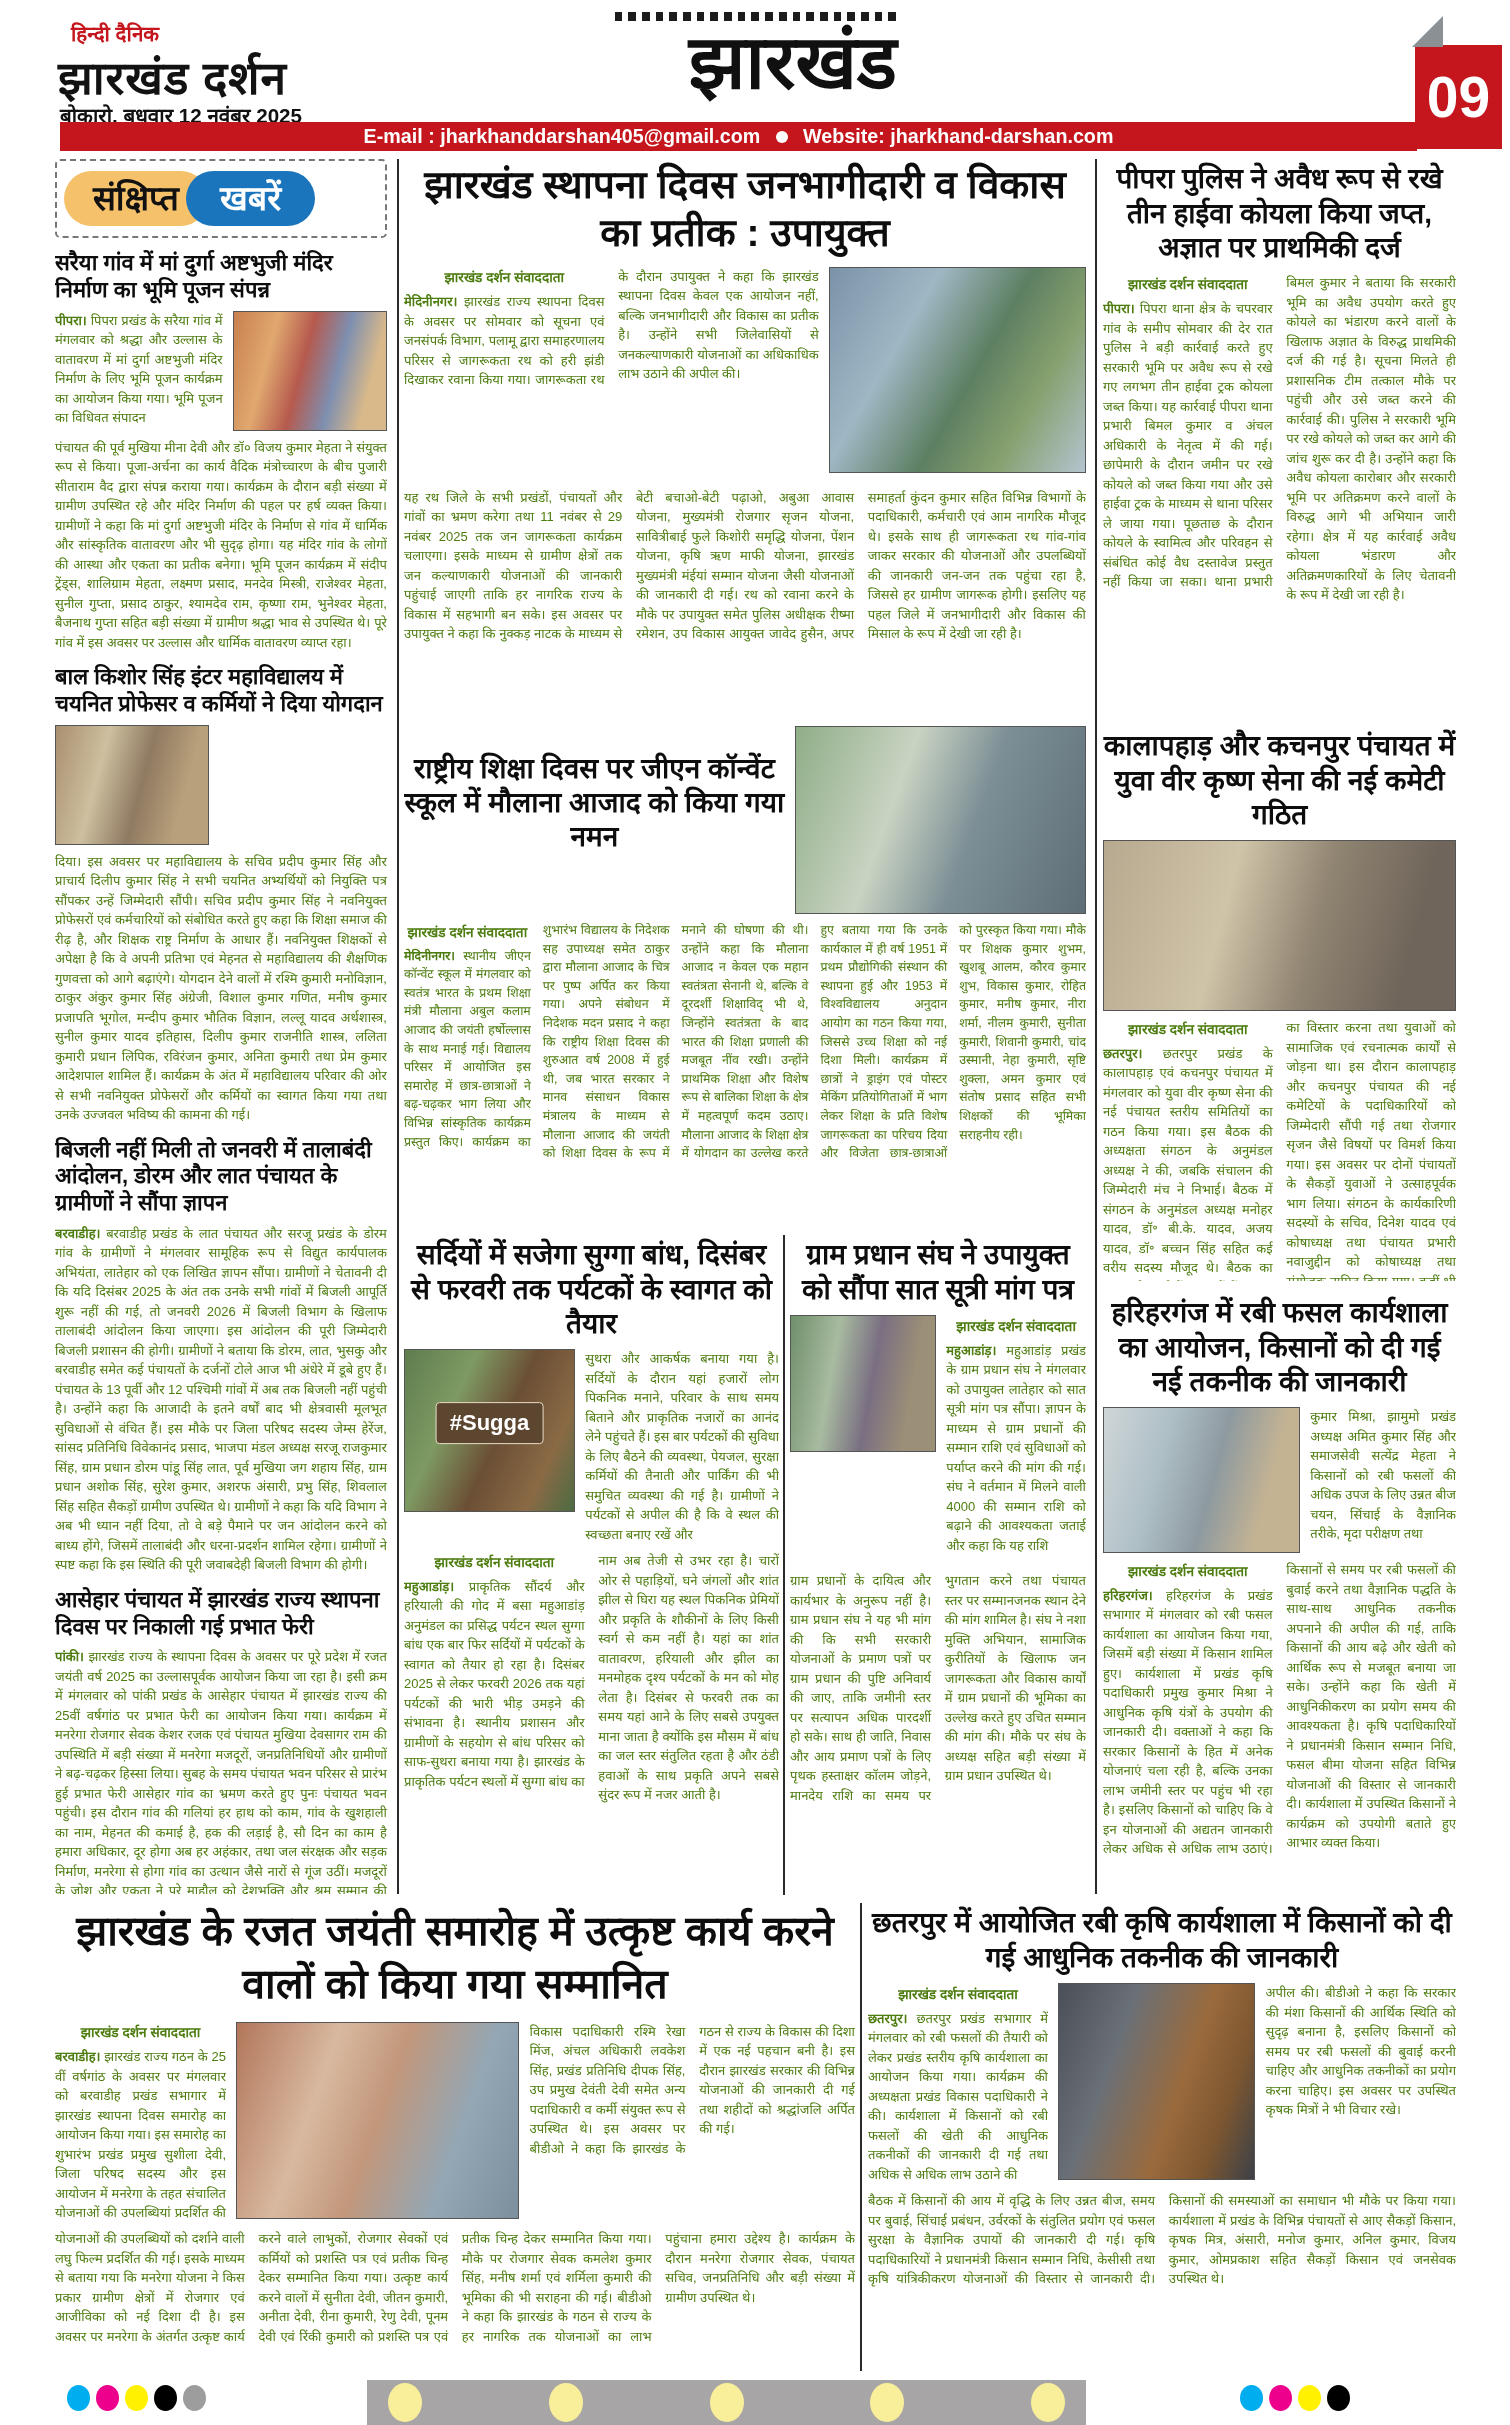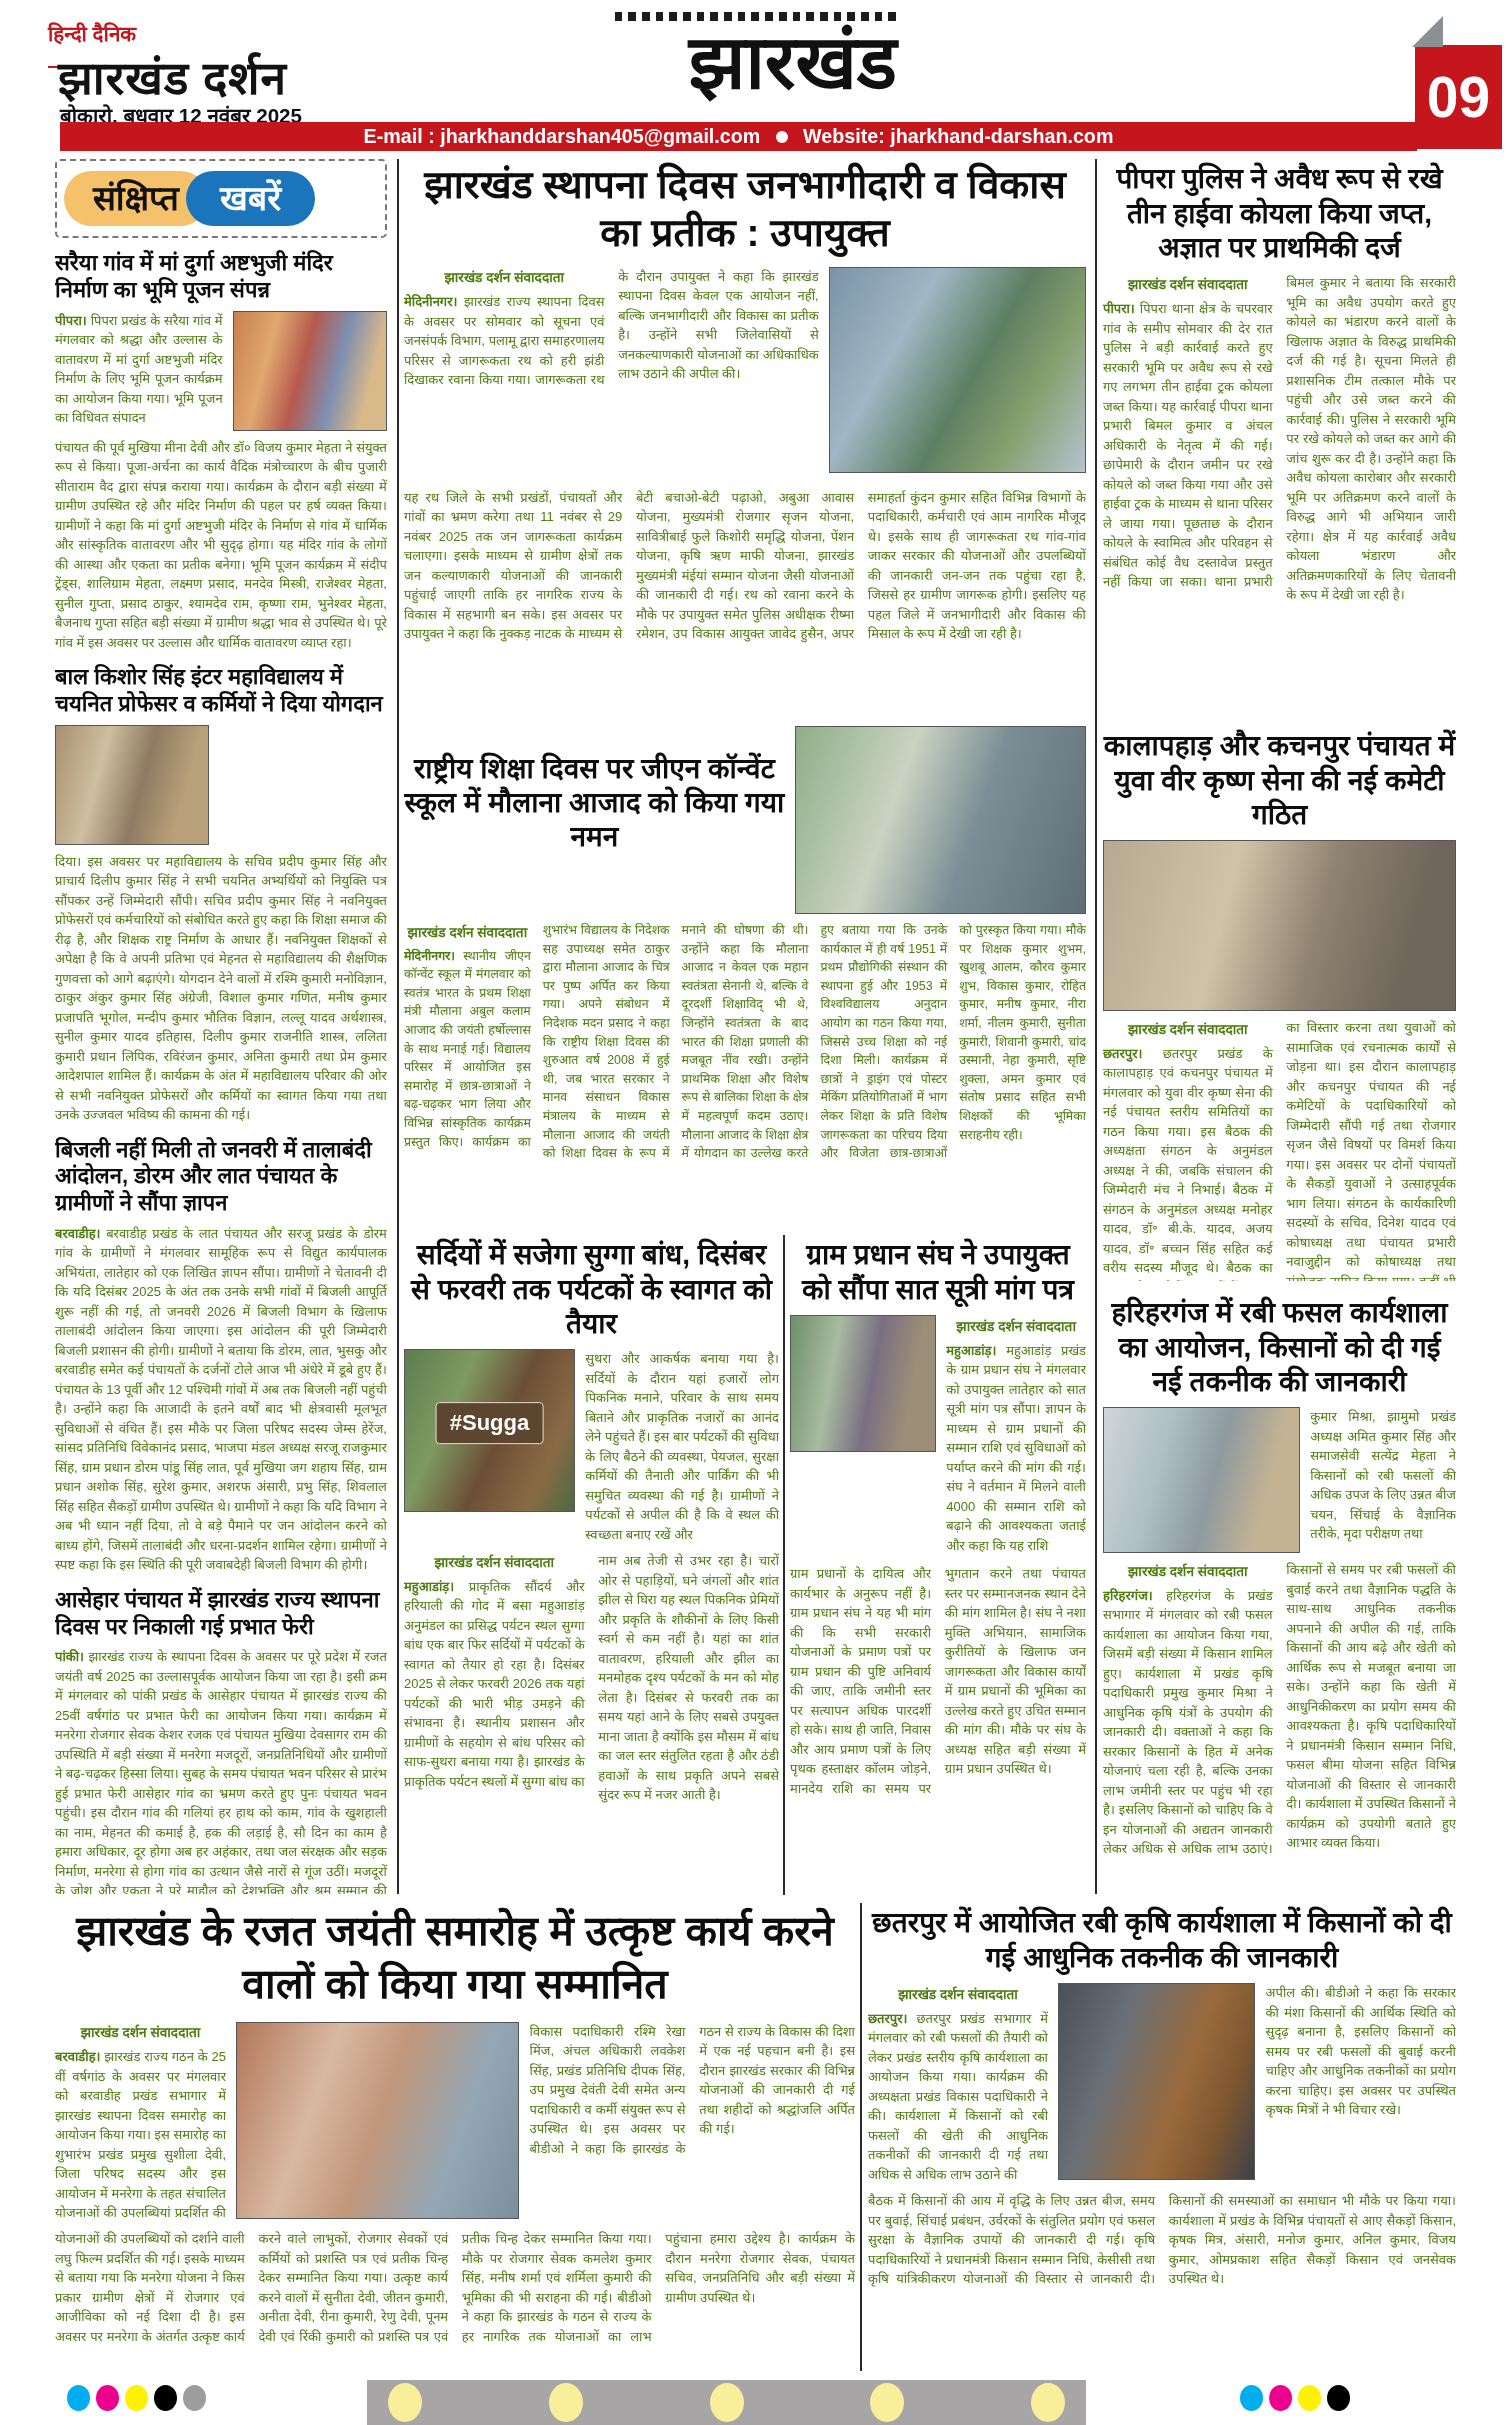--- a/index.html
+++ b/index.html
@@ -1,21 +1,21 @@
 <!DOCTYPE html>
 <html style="font-size:13.7px"><head>
 <meta charset="utf-8">
 <style>
   *{margin:0;padding:0;box-sizing:border-box}
   html,body{background:#fff}
   body{font-family:"Liberation Sans", sans-serif;color:#1a1a1a}
   .page{position:relative;width:1511px;height:2426px;background:#fff;overflow:hidden}
 
   
-  .edition-tag{position:absolute;left:48px;top:19px;color:#c4161c;font-weight:bold;font-size:20.6px;border-bottom:2.6px solid #c4161c;padding-bottom:19px}
+  .edition-tag{position:absolute;left:71px;top:19px;color:#c4161c;font-weight:bold;font-size:20.6px;border-bottom:2.6px solid #c4161c;padding-bottom:19px}
   .paper-name{position:absolute;left:58px;top:45px;font-size:46px;font-weight:bold;color:#121212;letter-spacing:0.9px}
   .date-line{position:absolute;left:60px;top:101px;font-size:20.6px;font-weight:bold;color:#111}
   .mast-center{position:absolute;left:50%;top:12px;transform:translateX(-50%);text-align:right}
   .serration{height:8.6px;width:283px;margin:0 auto;background:repeating-linear-gradient(90deg,#1c1c1c 0 7.7px,transparent 7.7px 13.7px)}
   .center-title{font-size:75px;font-weight:bold;color:#101010;line-height:1.1}
   .page-num{position:absolute;left:1415px;top:45px;width:87px;height:104px;background:#c4161c;color:#fff;font-size:57px;font-weight:bold;display:flex;align-items:center;justify-content:center}
   .corner-tri{position:absolute;left:-3.4px;top:-29px;width:0;height:0;border-bottom:31px solid #8a9094;border-left:31px solid transparent}
   .contact-bar{position:absolute;left:60px;top:122px;width:1357px;height:29px;background:#c4161c;color:#fff;font-weight:bold;font-size:19.7px;display:flex;align-items:center;justify-content:center;gap:15.4px}
   .contact-bar .dot{width:12px;height:12px;border-radius:50%;background:#fff;display:inline-block}
 
@@ -207,21 +207,21 @@
 
   <section class="region" id="m4">
     <h1 class="hl-md">ग्राम प्रधान संघ ने उपायुक्त को सौंपा सात सूत्री मांग पत्र</h1>
     <div class="media-row">
       <div class="photo ph-d" style="width:146px;height:137px"></div>
       <div class="lead-text clip">
         <div class="byline">झारखंड दर्शन संवाददाता</div>
         <p><span class="dateline">महुआडांड़।</span> <span>महुआडांड़ प्रखंड के ग्राम प्रधान संघ ने मंगलवार को उपायुक्त लातेहार को सात सूत्री मांग पत्र सौंपा। ज्ञापन के माध्यम से ग्राम प्रधानों की सम्मान राशि एवं सुविधाओं को पर्याप्त करने की मांग की गई। संघ ने वर्तमान में मिलने वाली 4000 की सम्मान राशि को बढ़ाने की आवश्यकता जताई और कहा कि यह राशि</span></p>
       </div>
     </div>
-    <div class="body-text cols-2 clip" style="height:368px;margin-top:9px">
+    <div class="body-text cols-2 clip" style="height:368px;margin-top:16px">
         <p>ग्राम प्रधानों के दायित्व और कार्यभार के अनुरूप नहीं है। ग्राम प्रधान संघ ने यह भी मांग की कि सभी सरकारी योजनाओं के प्रमाण पत्रों पर ग्राम प्रधान की पुष्टि अनिवार्य की जाए, ताकि जमीनी स्तर पर सत्यापन अधिक पारदर्शी हो सके। साथ ही जाति, निवास और आय प्रमाण पत्रों के लिए पृथक हस्ताक्षर कॉलम जोड़ने, मानदेय राशि का समय पर भुगतान करने तथा पंचायत स्तर पर सम्मानजनक स्थान देने की मांग शामिल है। संघ ने नशा मुक्ति अभियान, सामाजिक कुरीतियों के खिलाफ जन जागरूकता और विकास कार्यों में ग्राम प्रधानों की भूमिका का उल्लेख करते हुए उचित सम्मान की मांग की। मौके पर संघ के अध्यक्ष सहित बड़ी संख्या में ग्राम प्रधान उपस्थित थे।</p>
       </div>
   </section>
 
   <section class="region" id="r3">
     <h1 class="hl-md">हरिहरगंज में रबी फसल कार्यशाला का आयोजन, किसानों को दी गई नई तकनीक की जानकारी</h1>
     <div class="media-row">
       <div class="photo ph-f" style="width:197px;height:146px"></div>
       <div class="lead-text clip">
           <p>कुमार मिश्रा, झामुमो प्रखंड अध्यक्ष अमित कुमार सिंह और समाजसेवी सत्येंद्र मेहता ने किसानों को रबी फसलों की अधिक उपज के लिए उन्नत बीज चयन, सिंचाई के वैज्ञानिक तरीके, मृदा परीक्षण तथा</p>

